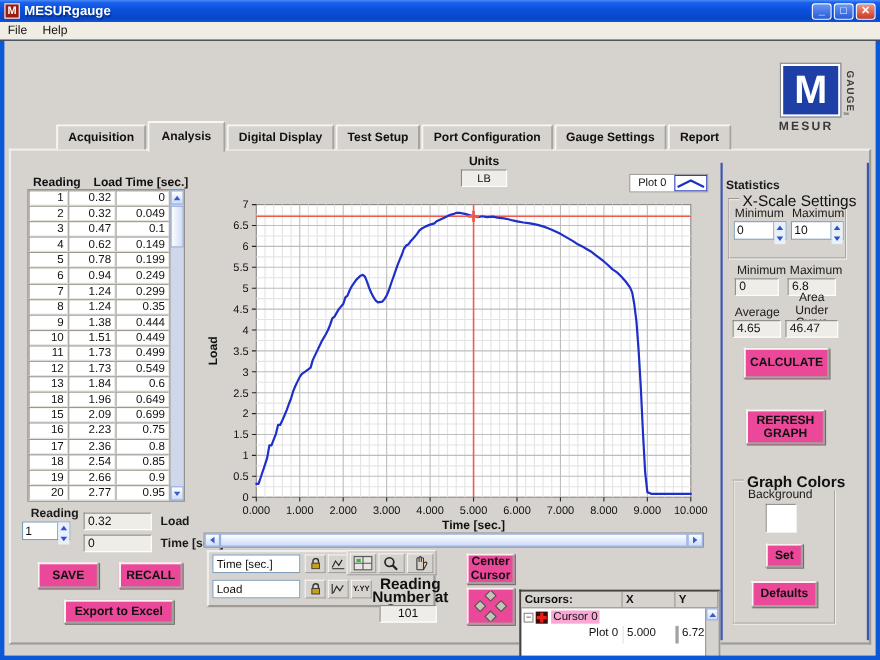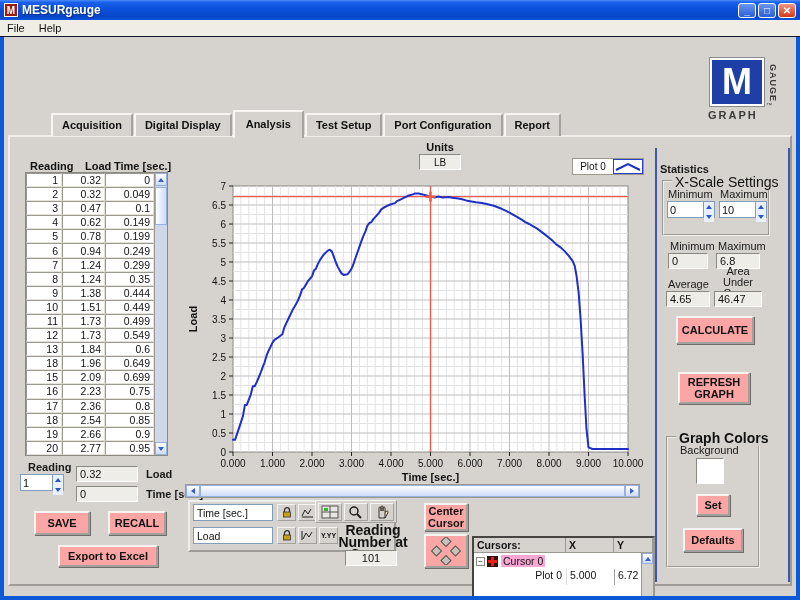--- a/index.html
+++ b/index.html
@@ -35,21 +35,21 @@
   .tabstrip{position:absolute;left:16px;top:110px;display:flex;align-items:flex-end;z-index:10;padding-left:35px;}
   .tab{background:#d6d3ce;border:2px outset #f8f6f2;border-bottom:none;padding:4px 9px 5px;
        font-size:11px;font-weight:bold;margin-right:1px;border-radius:2px 2px 0 0;}
   .tab.active{padding:6px 11px 8px;margin-bottom:-2px;position:relative;z-index:11;}
   
   .content{position:absolute;left:8px;top:135px;width:784px;height:451px;background:#d6d3ce;
            border:2px outset #f0eeea;}
   .vdiv{position:absolute;top:148px;width:2px;height:434px;background:#3d56b0;z-index:5;}
   
   .lbl{position:absolute;font-size:11px;font-weight:bold;color:#1a1a1a;white-space:nowrap;}
-  .btn{position:absolute;background:#fca5a5;border:2px outset #f6f4f0;box-shadow:1px 1px 0 #6f6d68;
+  .btn{position:absolute;background:#ec4899;border:2px outset #f6f4f0;box-shadow:1px 1px 0 #6f6d68;
        font-size:11px;font-weight:bold;color:#111;display:flex;align-items:center;justify-content:center;
        text-align:center;line-height:12px;cursor:default;}
   .ind{position:absolute;background:#efede7;border:1px solid;border-color:#8a8883 #ffffff #ffffff #8a8883;
        font-size:11px;padding:1px 3px;display:flex;align-items:center;}
   .spinbox{position:absolute;background:#fff;border:1px solid #7f9db9;display:flex;}
   .spin-val{flex:1;font-size:11px;padding:1px 2px;display:flex;align-items:center;}
   .spin-btns{width:11px;display:flex;flex-direction:column;border-left:1px solid #7f9db9;}
   .spin-up,.spin-dn{flex:1;background:#e8f0fc;display:flex;align-items:center;justify-content:center;}
   .spin-up:before{content:"";border:3px solid transparent;border-bottom:4px solid #2b52c8;margin-bottom:3px;}
   .spin-dn:before{content:"";border:3px solid transparent;border-top:4px solid #2b52c8;margin-top:3px;}
@@ -108,21 +108,21 @@
   .cur-r2{display:flex;height:16px;}
   .cur-name{background:#f9a8d4;padding:0 2px;}
   .expander{width:9px;height:9px;border:1px solid #8a8883;background:#fff;font-size:8px;line-height:7px;text-align:center;margin-right:2px;}
   .cur-cross{width:11px;height:11px;background:#3a0d0d;position:relative;margin-right:3px;}
   .cur-cross:before{content:"";position:absolute;left:4px;top:1px;width:3px;height:9px;background:#e82015;}
   .cur-cross:after{content:"";position:absolute;left:1px;top:4px;width:9px;height:3px;background:#e82015;}
   .cur-mini-scroll{width:12px;border-left:1px solid #9a988f;display:flex;flex-direction:column;justify-content:space-between;background:#d6d3ce;}
   .cur-mini-scroll .sbtn{height:11px;}
   .cell-p{width:92px;text-align:right;padding-right:4px;}
   .cell-x{width:48px;padding-left:3px;border-left:1px solid #e0e0e0;}
-  .cell-y{flex:1;padding-left:3px;border-left:1px solid #a3a3a3;}
+  .cell-y{flex:1;padding-left:3px;border-left:3px solid #a3a3a3;}
   
   .grp{position:absolute;border:2px groove #efede7;}
   .grp-title{position:absolute;top:-8px;left:8px;background:#d6d3ce;font-size:14px;font-weight:bold;padding:0 3px;white-space:nowrap;}
   .swatch{position:absolute;background:#fff;border:1px solid;border-color:#8a8883 #fff #fff #8a8883;}
 </style>
 </head>
 <body>
 
 <div class="window">
 
@@ -134,31 +134,32 @@
     <div class="winbtn close">✕</div>
   </div>
 
   <div class="menubar">
     <span class="menu-item">File</span>
     <span class="menu-item">Help</span>
   </div>
 
   <div class="logo">
     <div class="logo-m">M</div>
-    <div class="logo-mesur">GRAPH</div>
+    <div class="logo-mesur">MESUR</div>
     <div class="logo-gauge">GAUGE</div>
     <div class="logo-tm">™</div>
   </div>
 
   <div class="tabstrip" id="tabstrip">
       <div class="tab">Acquisition</div>
+      <div class="tab active">Analysis</div>
       <div class="tab">Digital Display</div>
-      <div class="tab active">Analysis</div>
       <div class="tab">Test Setup</div>
       <div class="tab">Port Configuration</div>
+      <div class="tab">Gauge Settings</div>
       <div class="tab">Report</div>
     </div>
 
   <div class="content"></div>
   <div class="vdiv" style="left:655px;"></div>
   <div class="vdiv" style="left:788px;"></div>
 
   <span class="tbl-head" style="position:absolute;left:30px;top:160px;">Reading</span>
   <span class="tbl-head" style="position:absolute;left:85px;top:160px;">Load</span>
   <span class="tbl-head" style="position:absolute;left:114px;top:160px;">Time [sec.]</span>

